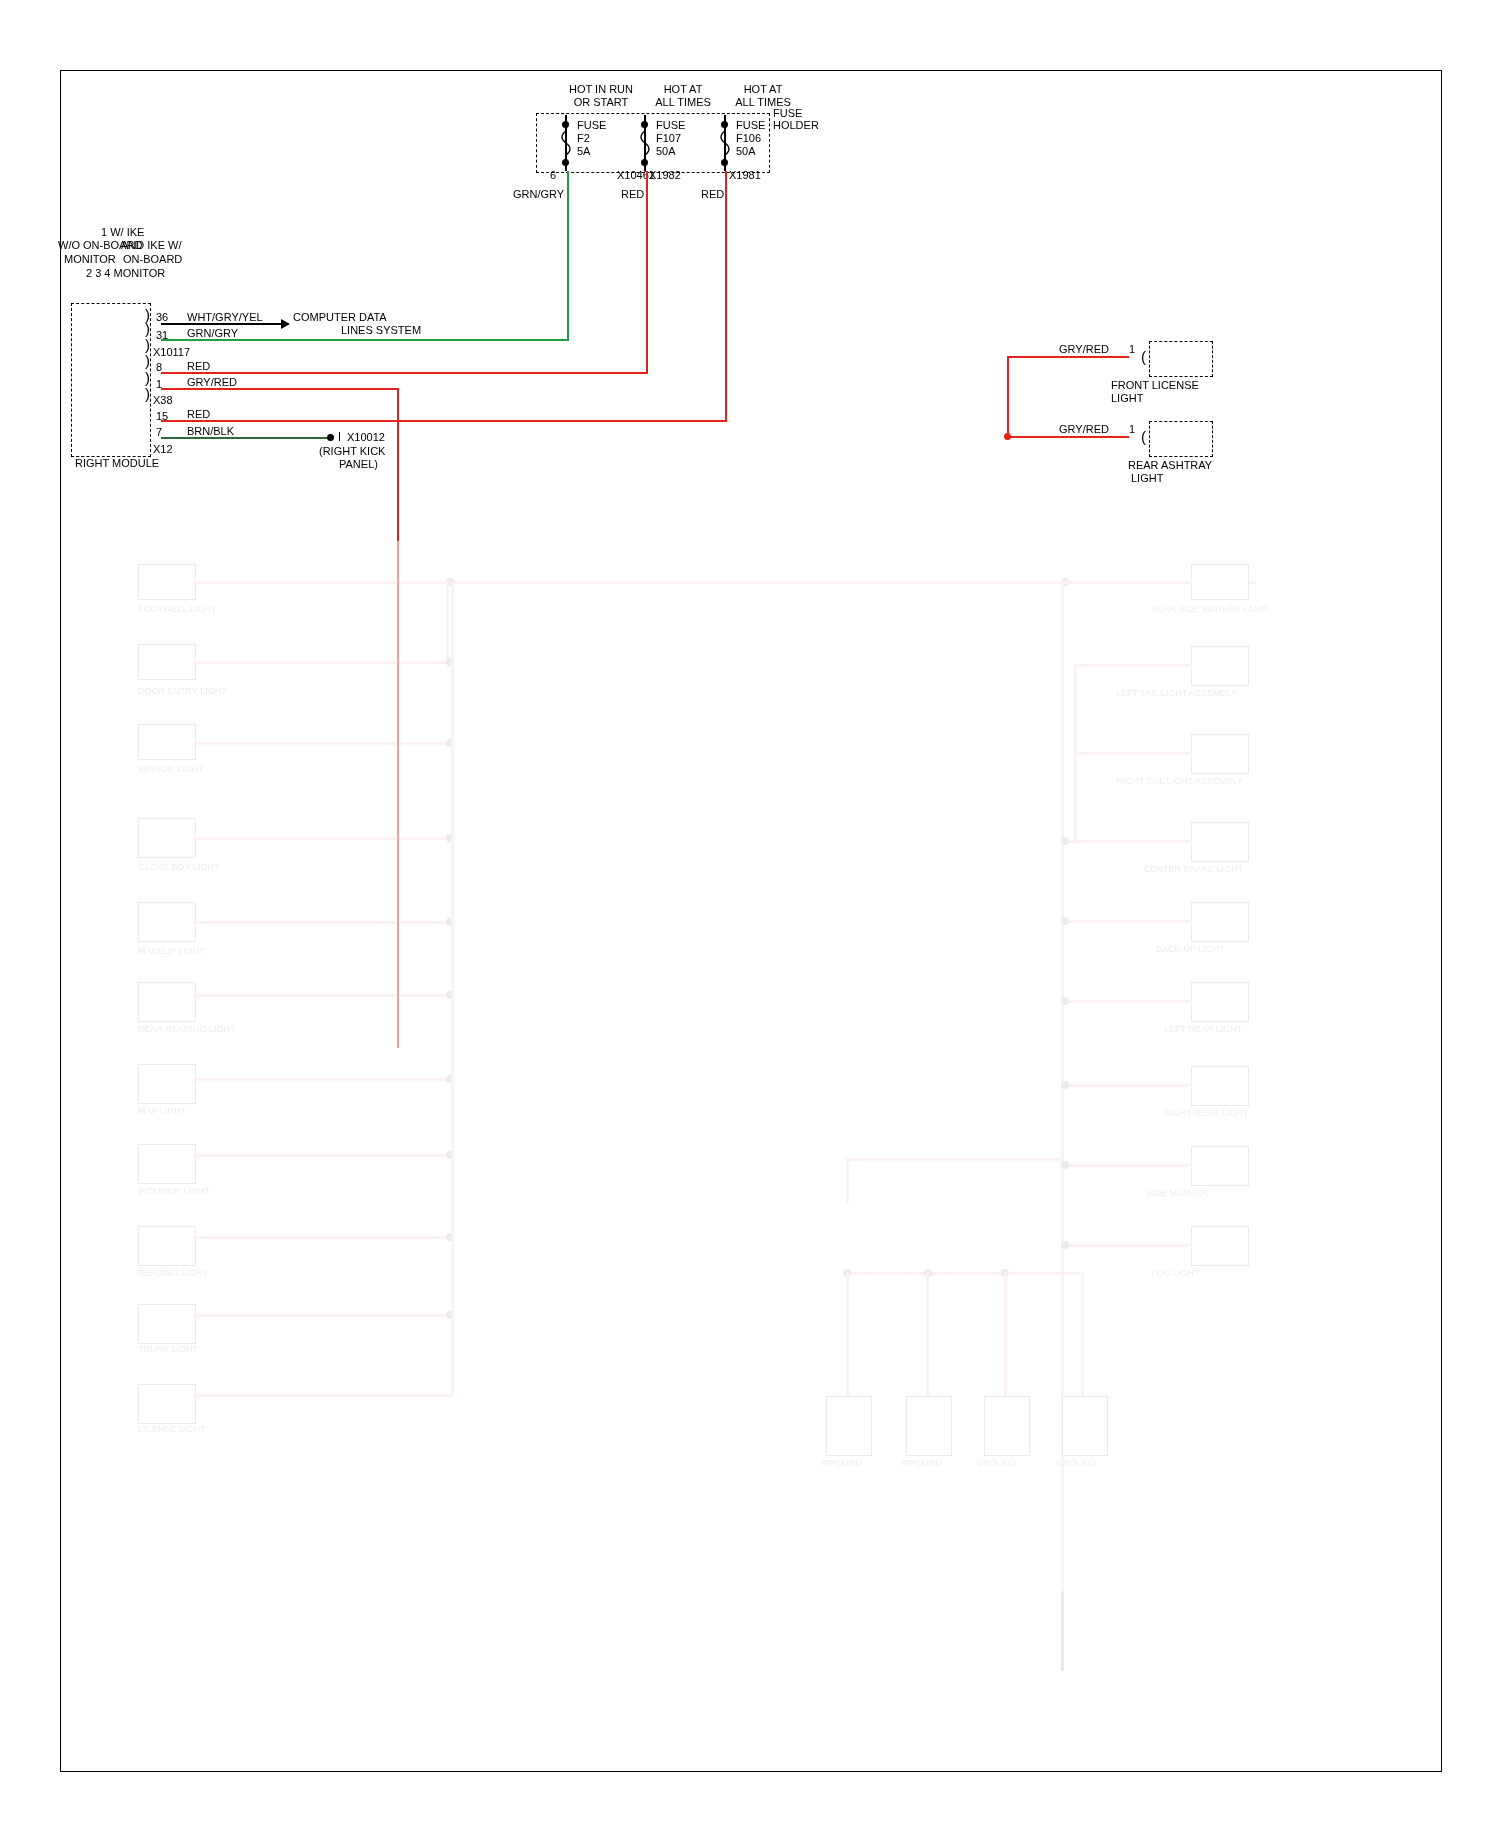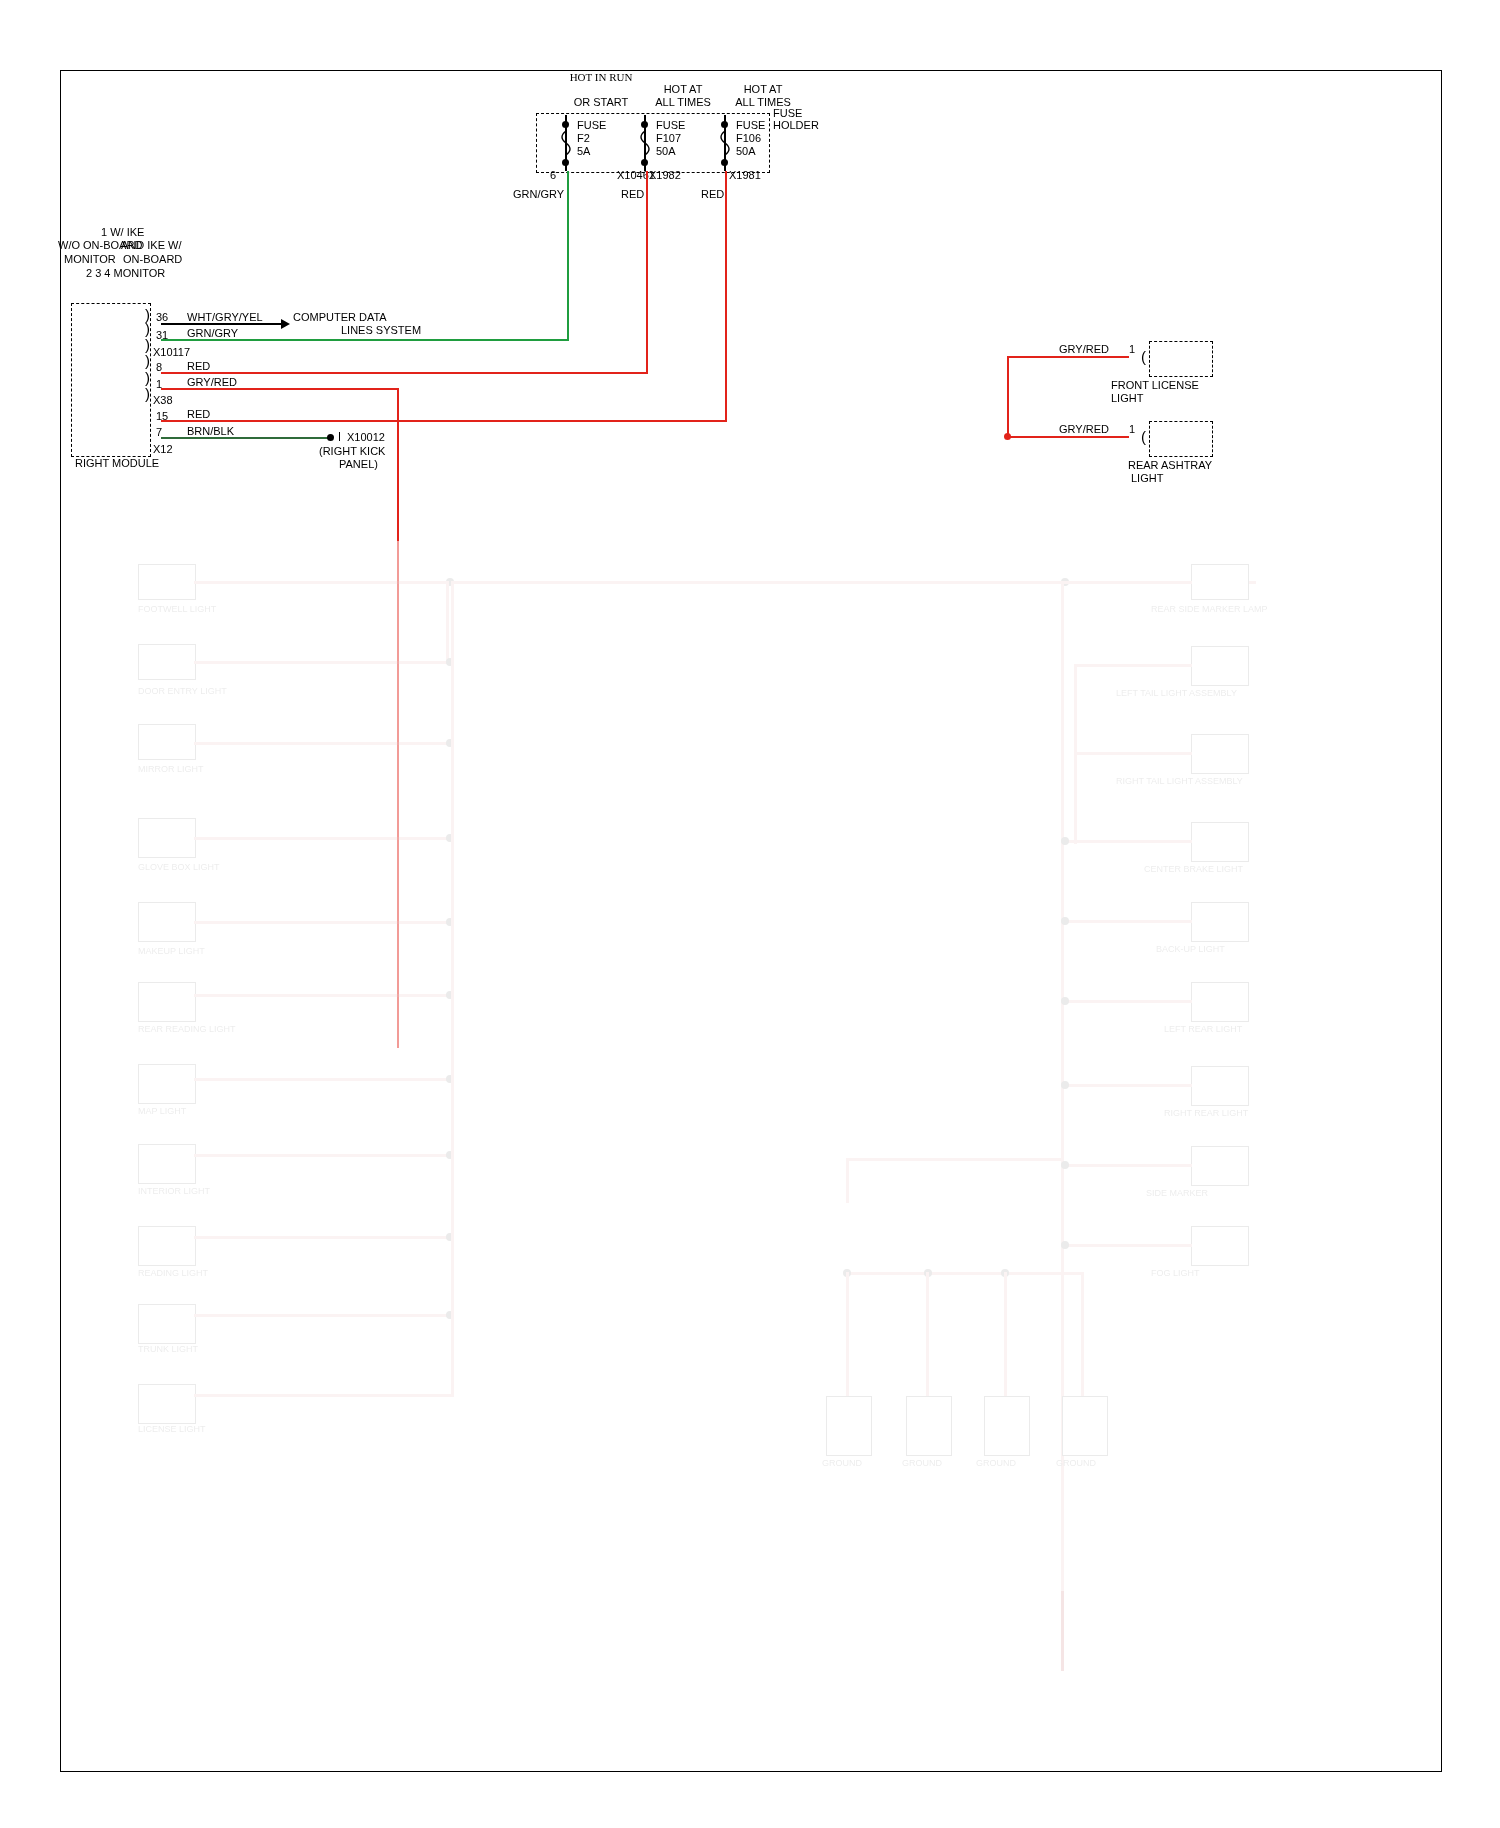--- a/index.html
+++ b/index.html
@@ -29,21 +29,21 @@
   .arrow{position:absolute;width:0;height:0;border-top:5px solid transparent;border-bottom:5px solid transparent;border-left:9px solid #000;}
   .tick{position:absolute;width:1px;height:9px;background:#000;}
   .cbracket{position:absolute;font-size:15px;line-height:15px;color:#000;}
   .watermark{position:absolute;font-size:8px;color:#999;}
 </style>
 </head>
 <body>
 
 <div id="sheet">
 
-  <div class="lbl c" style="left:480px;top:0;width:120px;font-family:Liberation Serif, serif;">HOT IN RUN</div>
+  <div class="lbl c" style="left:480px;top:12px;width:120px;">HOT IN RUN</div>
   <div class="lbl c" style="left:480px;top:25px;width:120px;">OR START</div>
 
   <div class="lbl c" style="left:562px;top:12px;width:120px;">HOT AT</div>
   <div class="lbl c" style="left:562px;top:25px;width:120px;">ALL TIMES</div>
 
   <div class="lbl c" style="left:642px;top:12px;width:120px;">HOT AT</div>
   <div class="lbl c" style="left:642px;top:25px;width:120px;">ALL TIMES</div>
 
   <div class="dash-box" style="left:475px;top:42px;width:232px;height:58px;"></div>
   <div class="lbl" style="left:712px;top:36px;">FUSE</div>

